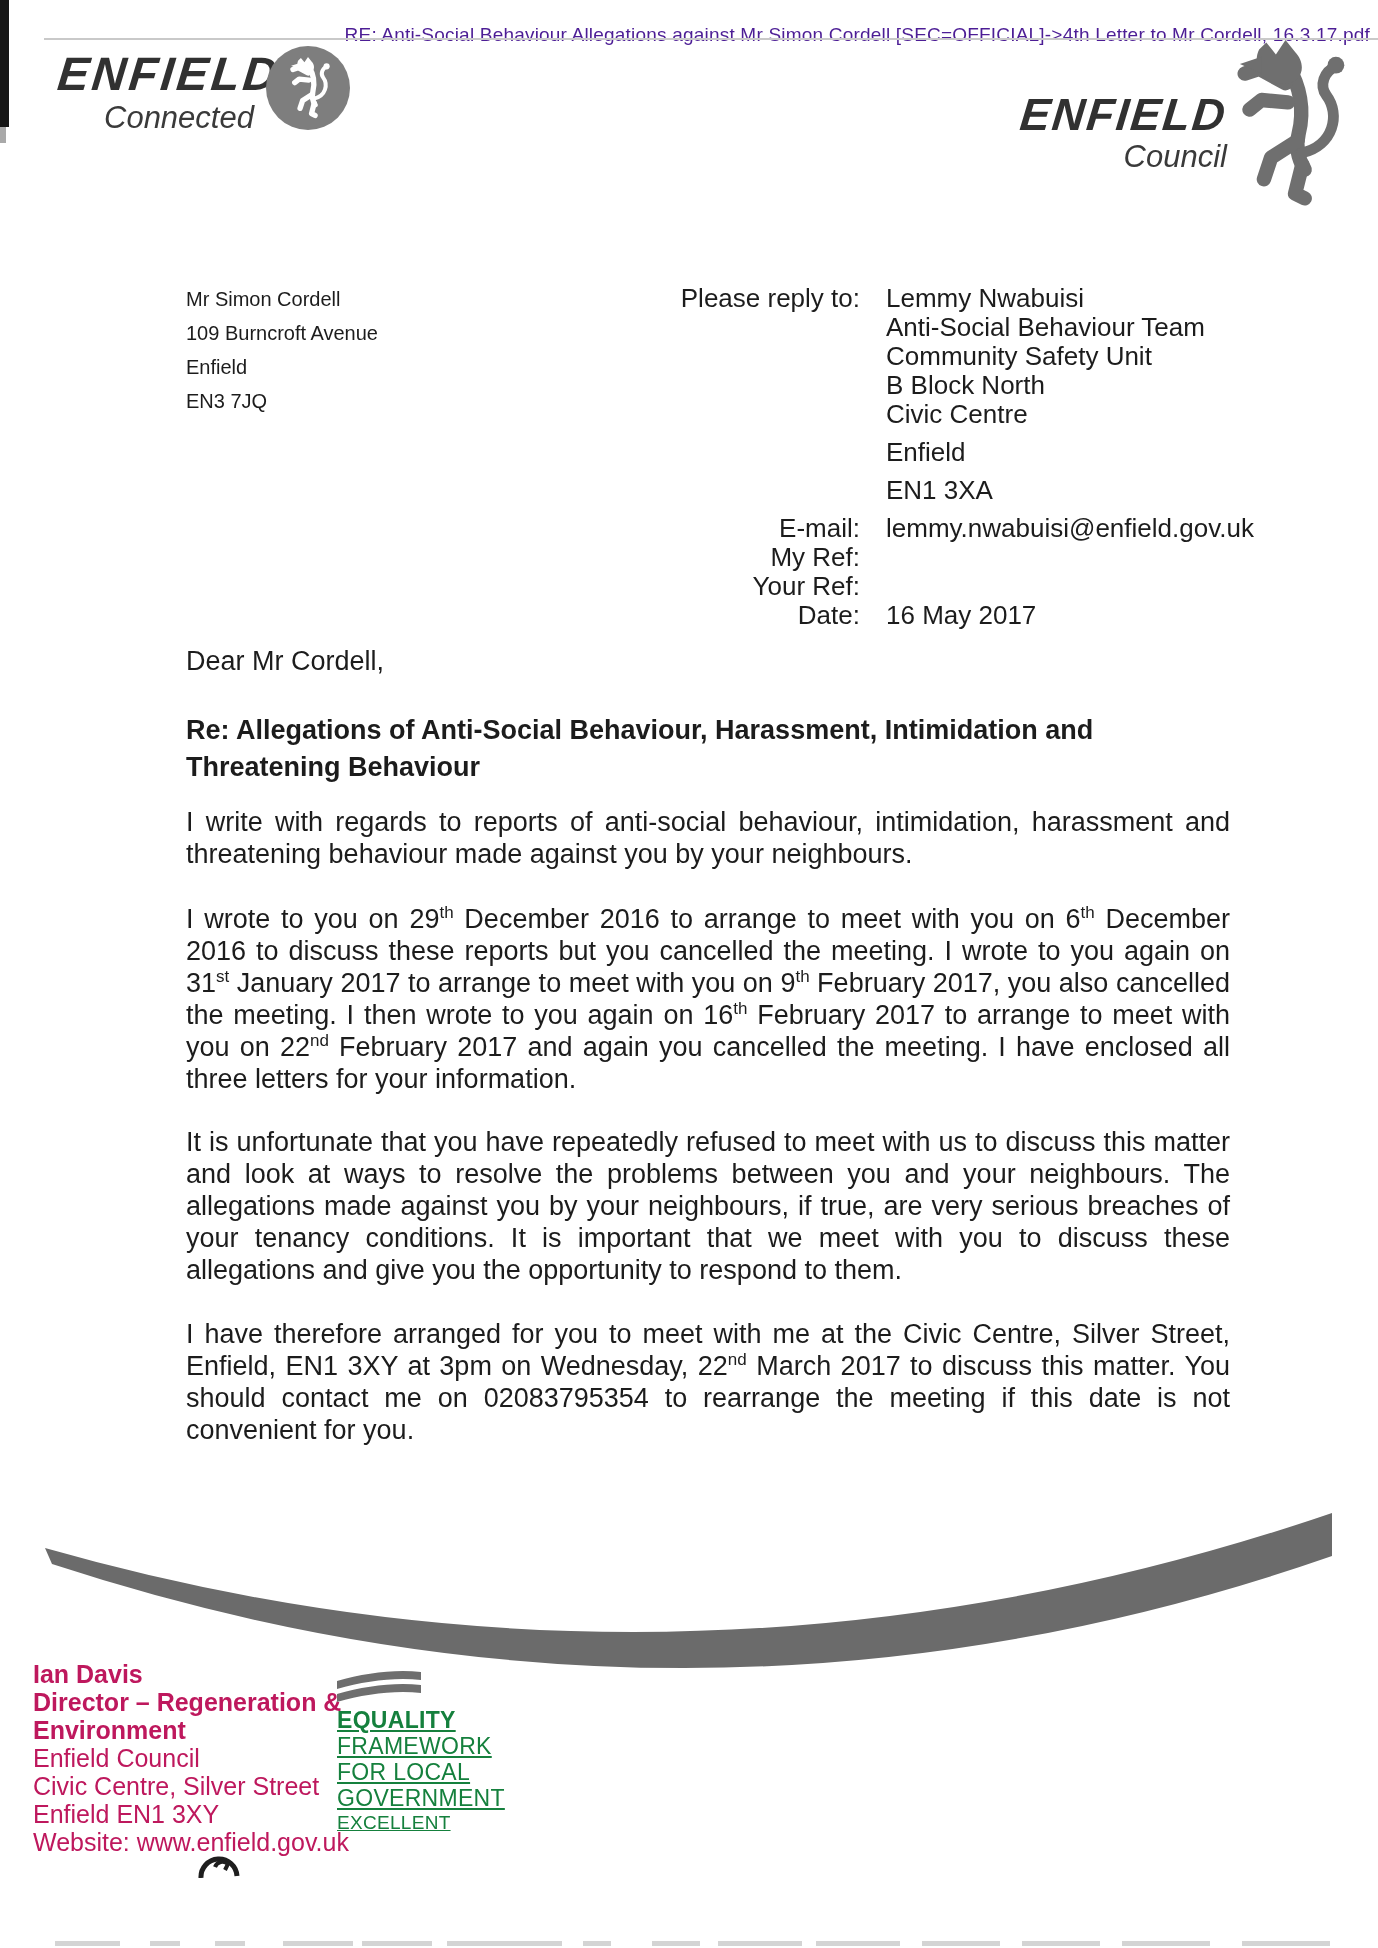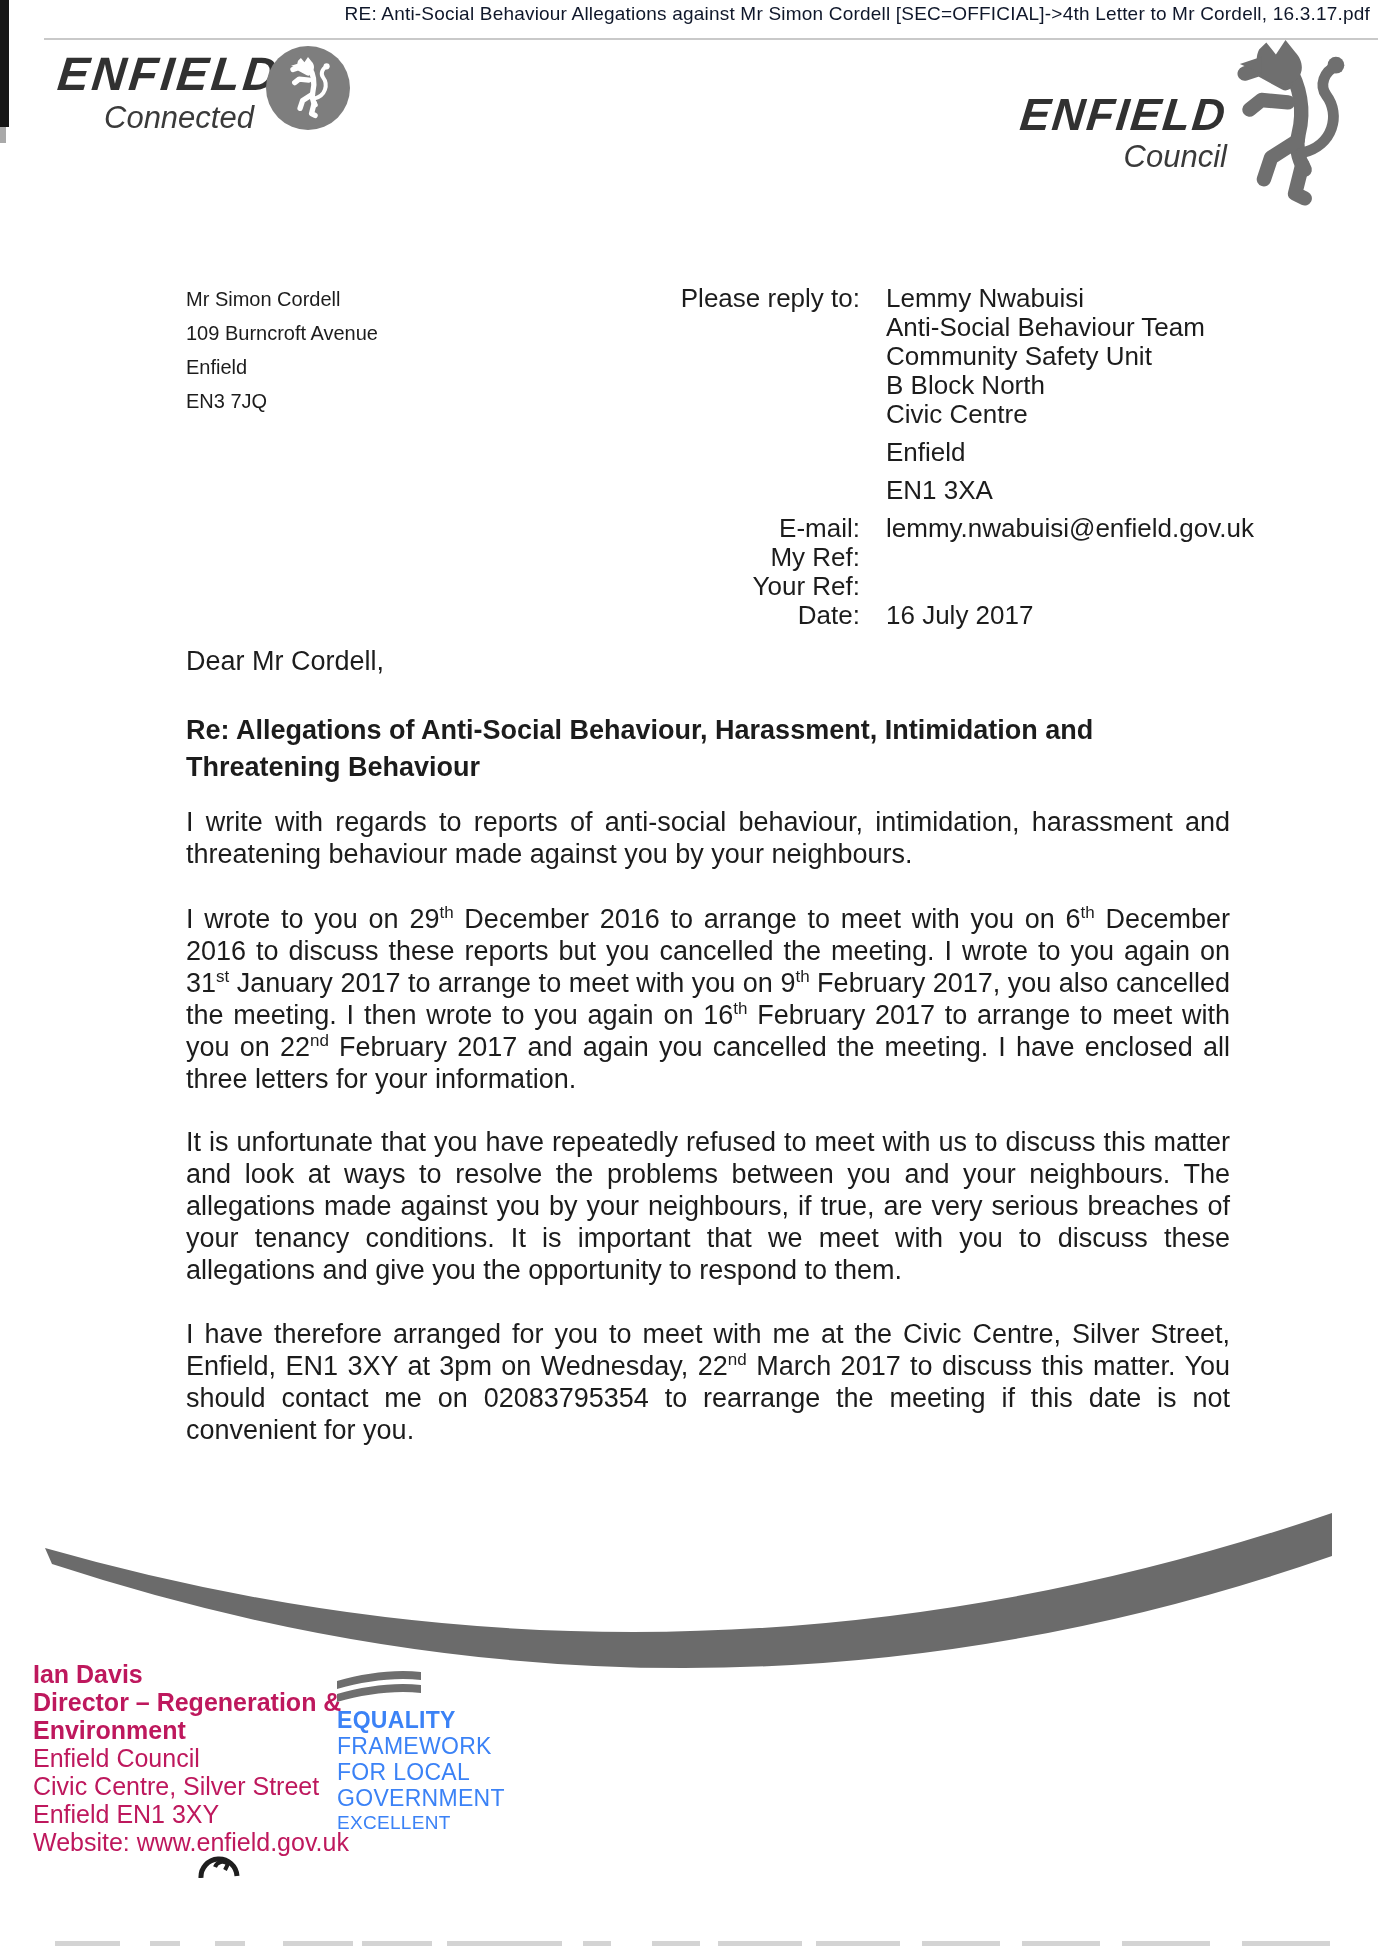--- a/index.html
+++ b/index.html
@@ -5,21 +5,21 @@
   html,body{margin:0;padding:0;background:#ffffff;}
   .page{position:relative;width:1378px;height:1948px;background:#ffffff;overflow:hidden;
         font-family:"Liberation Sans","DejaVu Sans",sans-serif;color:#1c1c1c;}
 
   
   .scan-corner{position:absolute;left:0;top:0;width:9px;height:127px;background:#161616;}
   .scan-corner-fade{position:absolute;left:0;top:127px;width:6px;height:16px;background:#a9a9a9;}
   .bdash{position:absolute;top:1941px;height:5px;background:#d4d4d4;}
 
   
-  .doc-header{position:absolute;top:3px;right:8px;font-size:19px;color:#0f172a;letter-spacing:.2px;}
+  .doc-header{position:absolute;top:24px;right:8px;font-size:19px;color:#4c1d95;letter-spacing:.2px;}
   .top-rule{position:absolute;top:38px;left:44px;right:0;border-top:2px solid #c9c9c9;}
 
   
   .logo-connected{position:absolute;left:58px;top:50px;width:360px;height:100px;}
   .lc-enfield{font-style:italic;font-weight:900;font-size:47px;line-height:1;letter-spacing:3px;
               color:#313131;transform:skewX(-6deg);}
   .lc-connected{font-style:italic;font-size:31px;line-height:1;color:#3a3a3a;margin:5px 0 0 46px;}
   .lc-badge{position:absolute;left:208px;top:-4px;width:84px;height:84px;border-radius:50%;
             background:#7e7e7e;display:flex;align-items:center;justify-content:center;}
   .lc-badge svg{width:46px;height:62px;color:#ffffff;}
@@ -55,21 +55,21 @@
 
   
   .swoosh{position:absolute;left:0;top:1480px;}
 
   
   .footer-left{position:absolute;left:33px;top:1660px;font-size:25px;line-height:28px;color:#be185d;}
   .footer-left .b{font-weight:bold;}
   .footer-website{}
   .phone-partial{position:absolute;left:197px;top:1852px;}
 
-  .equality{position:absolute;left:337px;top:1668px;width:180px;color:#3b82f6;}
+  .equality{position:absolute;left:337px;top:1668px;width:180px;color:#15803d;text-decoration:underline;}
   .eq-stripes{display:block;margin-bottom:5px;}
   .eq-line{font-size:23px;line-height:26px;letter-spacing:.3px;}
   .eq-line.b{font-weight:bold;}
   .eq-line.small{font-size:19px;line-height:24px;}
 </style>
 </head>
 <body>
 
 <div class="page">
 
@@ -166,21 +166,21 @@
     <div class="reply-row">
       <div class="reply-label">My Ref:</div>
       <div class="reply-value"></div>
     </div>
     <div class="reply-row">
       <div class="reply-label">Your Ref:</div>
       <div class="reply-value"></div>
     </div>
     <div class="reply-row">
       <div class="reply-label">Date:</div>
-      <div class="reply-value">16 July 2017</div>
+      <div class="reply-value">16 May 2017</div>
     </div>
   </div>
 
   <div class="body">
     <p class="salutation">Dear Mr Cordell,</p>
     <p class="subject">Re: Allegations of Anti-Social Behaviour, Harassment, Intimidation and Threatening Behaviour</p>
     <p class="para p1">I write with regards to reports of anti-social behaviour, intimidation, harassment and threatening behaviour made against you by your neighbours.</p>
     <p class="para p2"><span>I wrote to you on 29</span><sup>th</sup><span> December 2016 to arrange to meet with you on 6</span><sup>th</sup><span> December 2016 to discuss these reports but you cancelled the meeting. I wrote to you again on 31</span><sup>st</sup><span> January 2017 to arrange to meet with you on 9</span><sup>th</sup><span> February 2017, you also cancelled the meeting. I then wrote to you again on 16</span><sup>th</sup><span> February 2017 to arrange to meet with you on 22</span><sup>nd</sup><span> February 2017 and again you cancelled the meeting.  I have enclosed all three letters for your information.</span></p>
     <p class="para p3">It is unfortunate that you have repeatedly refused to meet with us to discuss this matter and look at ways to resolve the problems between you and your neighbours. The allegations made against you by your neighbours, if true, are very serious breaches of your tenancy conditions. It is important that we meet with you to discuss these allegations and give you the opportunity to respond to them.</p>
     <p class="para p4"><span>I have therefore arranged for you to meet with me at the Civic Centre, Silver Street, Enfield, EN1 3XY at 3pm on Wednesday, 22</span><sup>nd</sup><span> March 2017 to discuss this matter. You should contact me on 02083795354 to rearrange the meeting if this date is not convenient for you.</span></p>

